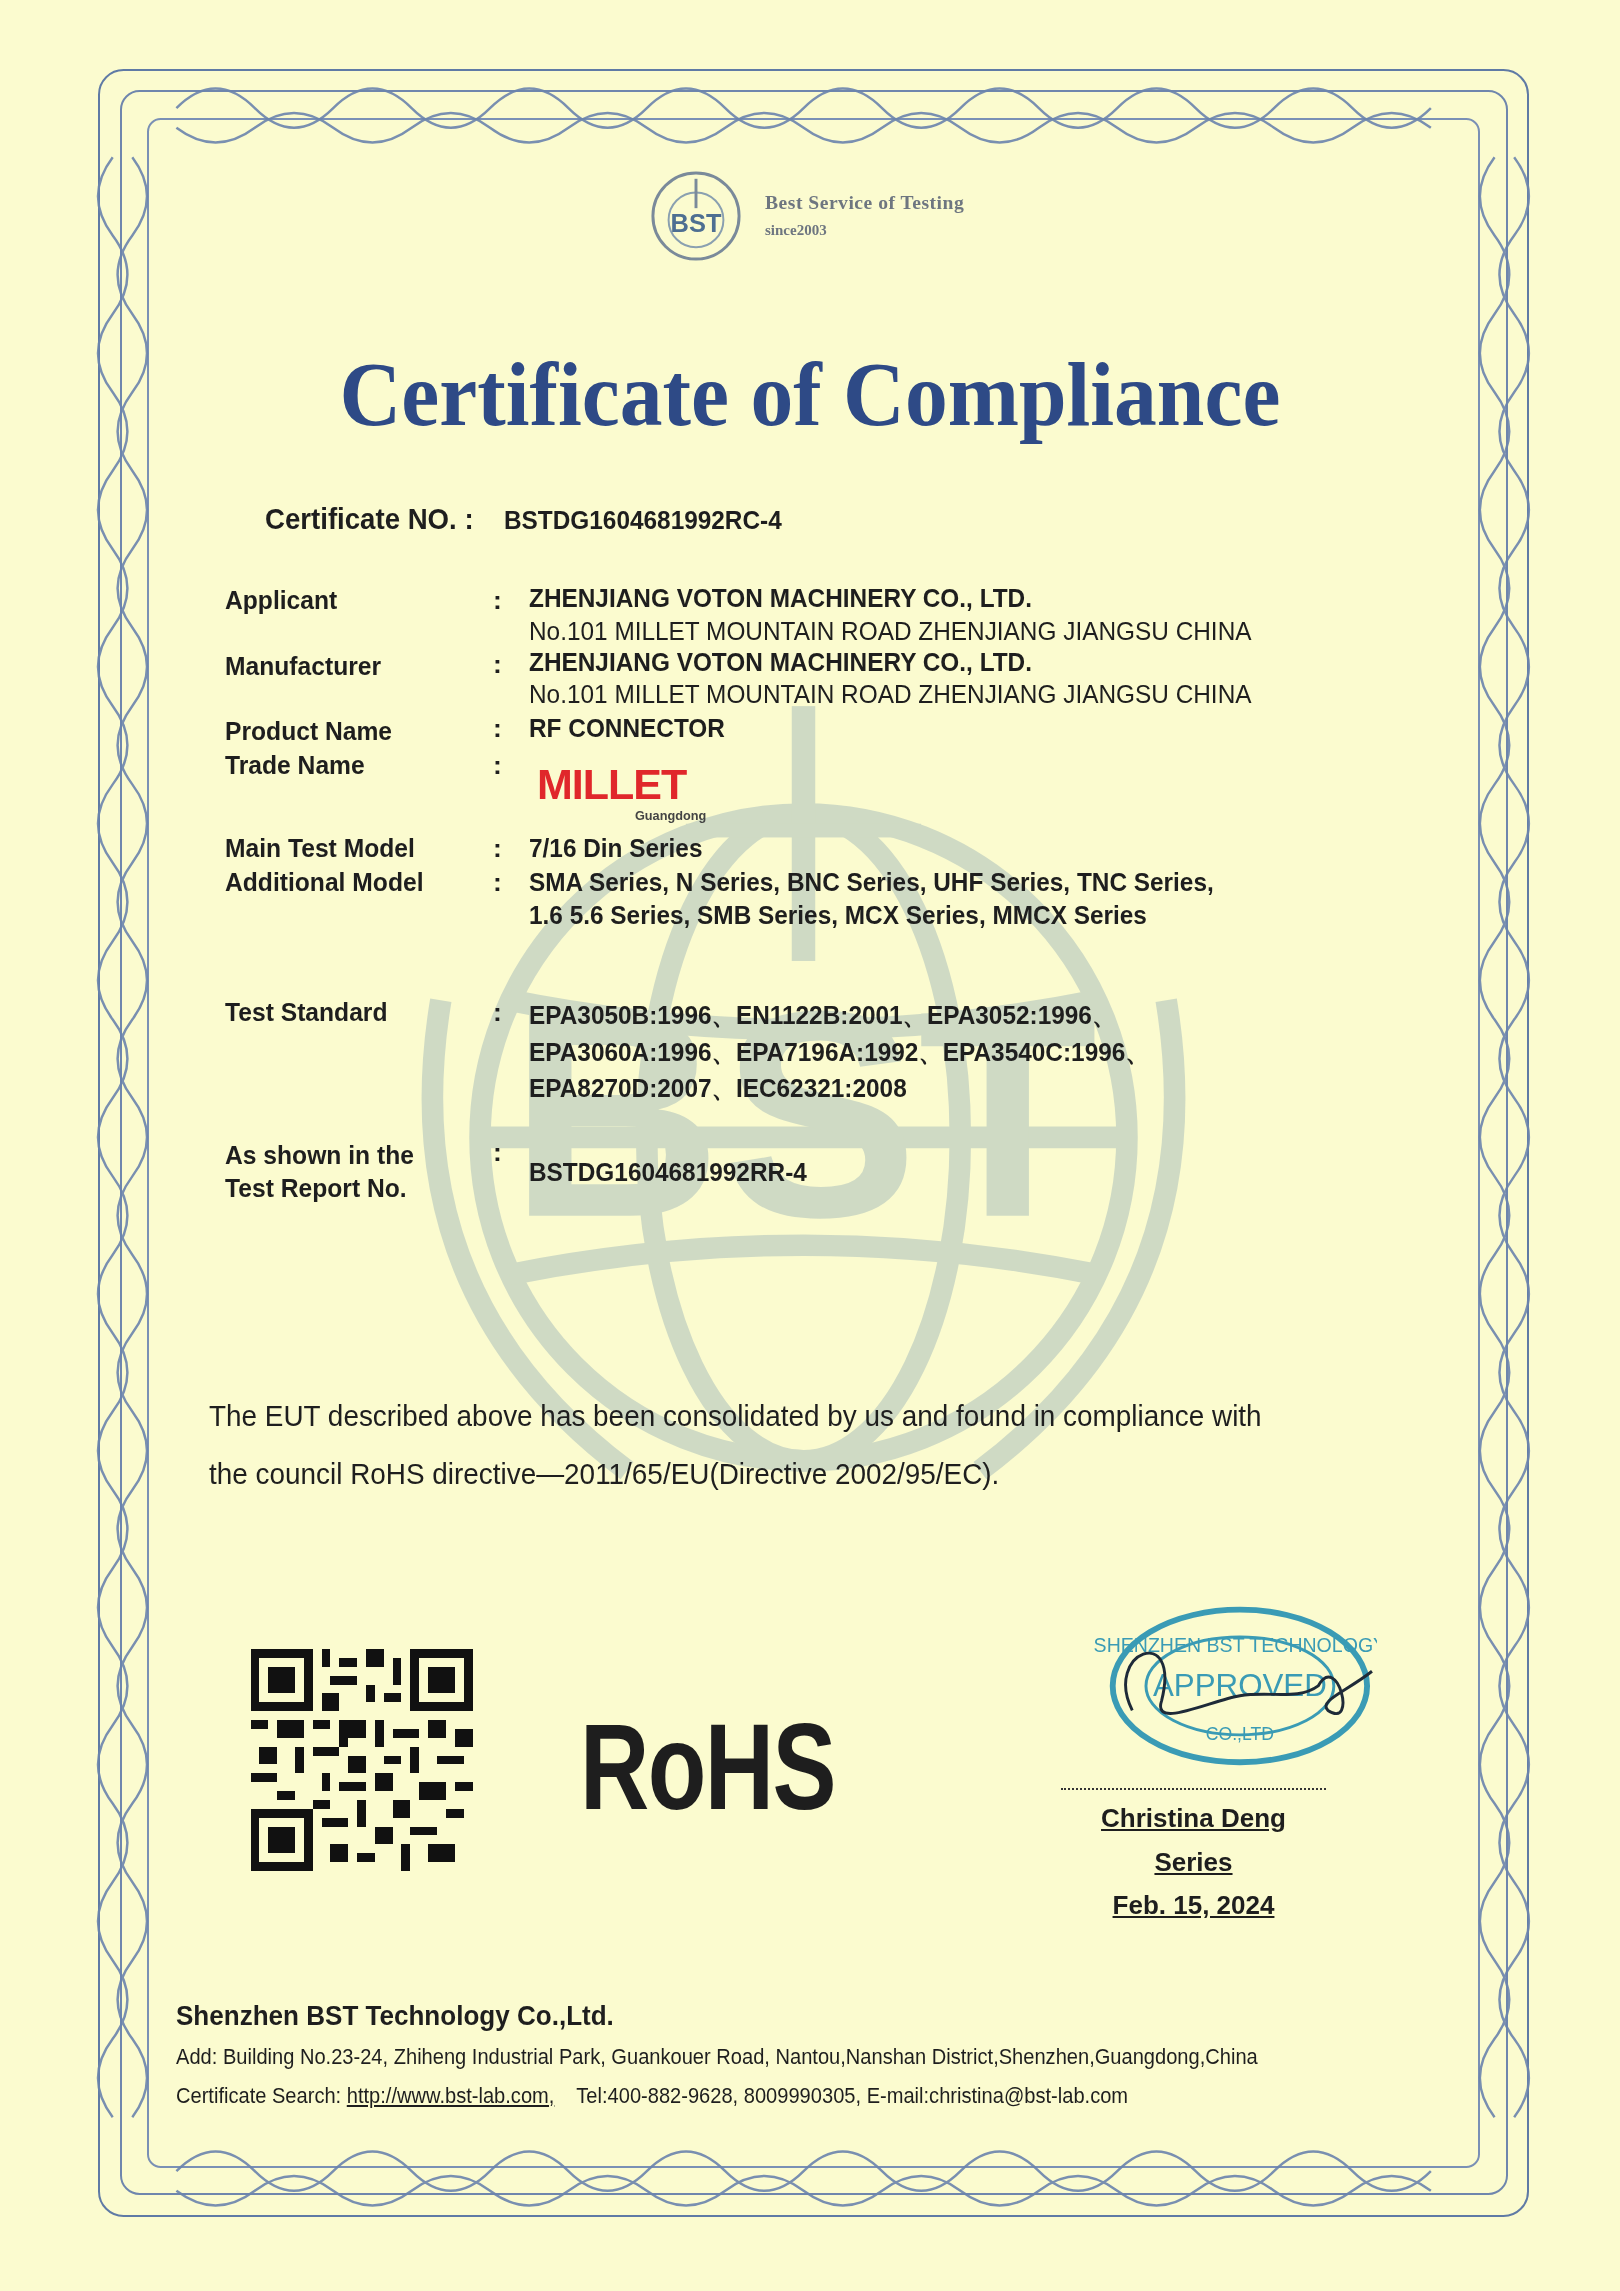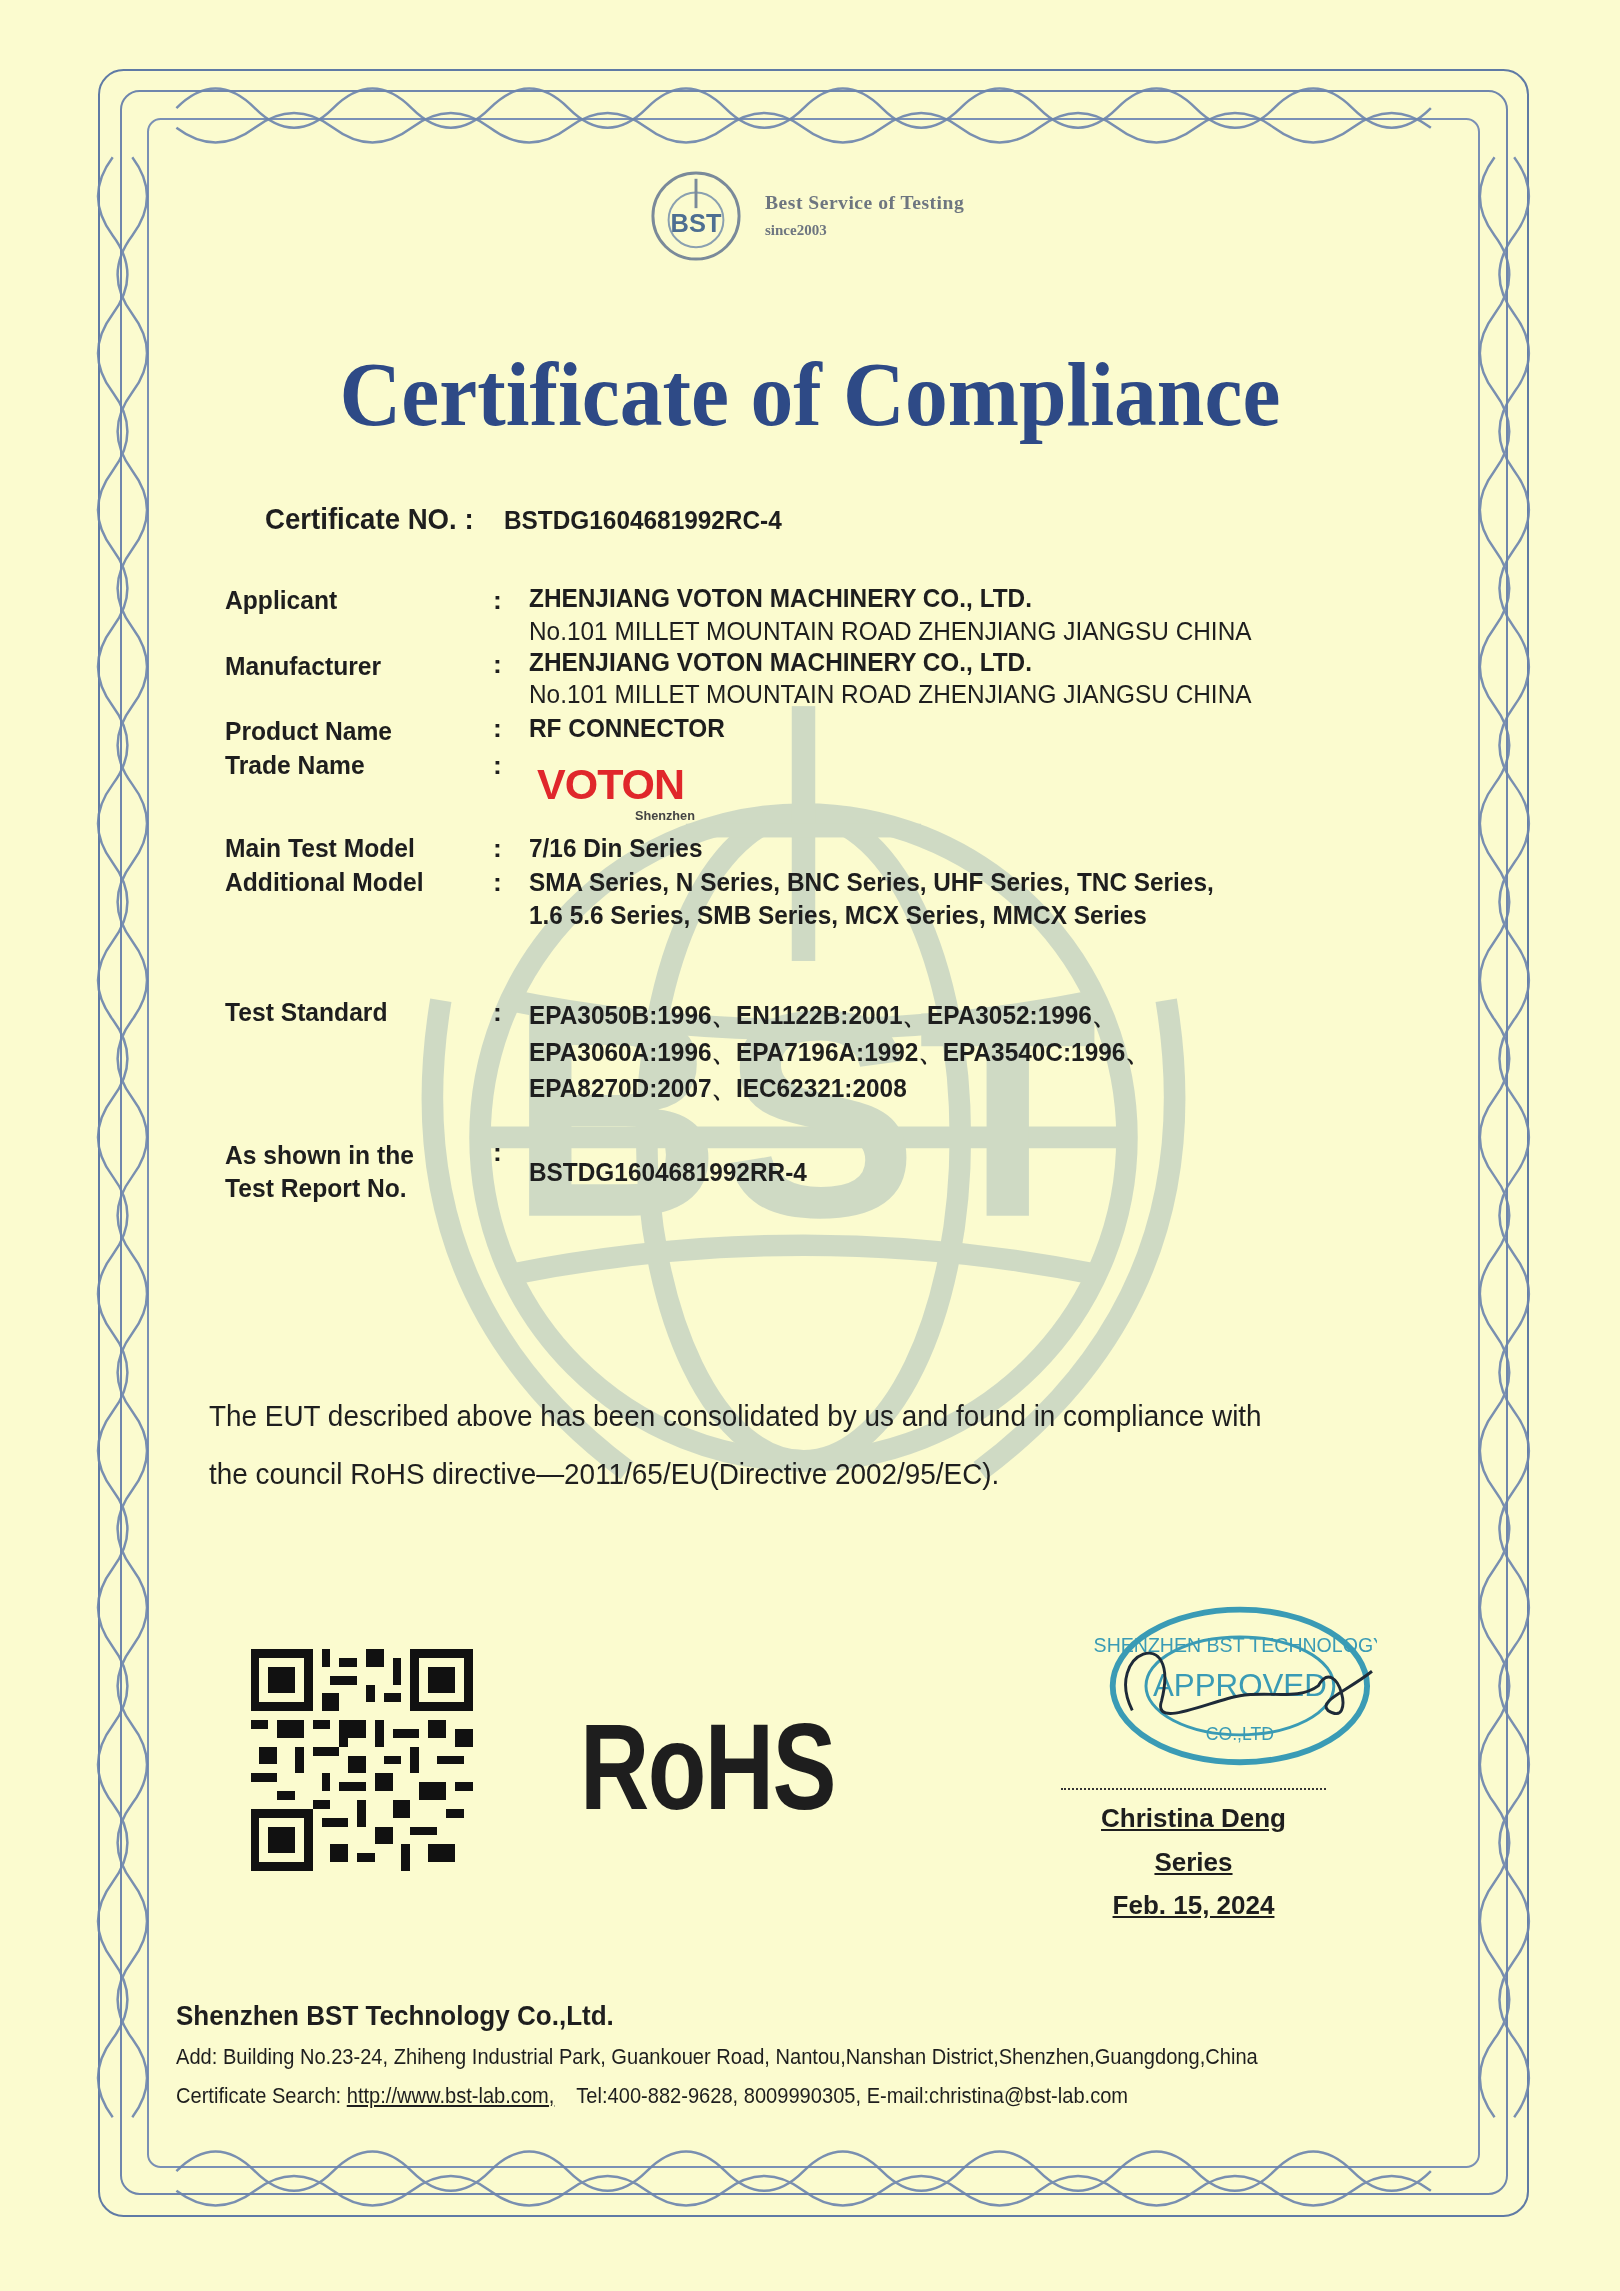--- a/index.html
+++ b/index.html
@@ -109,22 +109,22 @@
   <div class="v b val" style="top:647px">ZHENJIANG VOTON MACHINERY CO., LTD.</div>
   <div class="v n val" style="top:679px">No.101 MILLET MOUNTAIN ROAD ZHENJIANG JIANGSU CHINA</div>
 
   <div class="lbl" style="top:716px">Product Name</div>
   <div class="colon" style="top:713px">:</div>
   <div class="v b val" style="top:713px">RF CONNECTOR</div>
 
   <div class="lbl" style="top:750px">Trade Name</div>
   <div class="colon" style="top:750px">:</div>
   <div class="voton">
-    <span class="word">VOTON</span>
-    <span class="sub">Shenzhen</span>
+    <span class="word">MILLET</span>
+    <span class="sub">Guangdong</span>
   </div>
 
   <div class="lbl" style="top:833px">Main Test Model</div>
   <div class="colon" style="top:833px">:</div>
   <div class="v b val" style="top:833px">7/16 Din Series</div>
 
   <div class="lbl" style="top:867px">Additional Model</div>
   <div class="colon" style="top:867px">:</div>
   <div class="v b val" style="top:867px">SMA Series, N Series, BNC Series, UHF Series, TNC Series,</div>
   <div class="v b val" style="top:900px">1.6 5.6 Series, SMB Series, MCX Series, MMCX Series</div>

